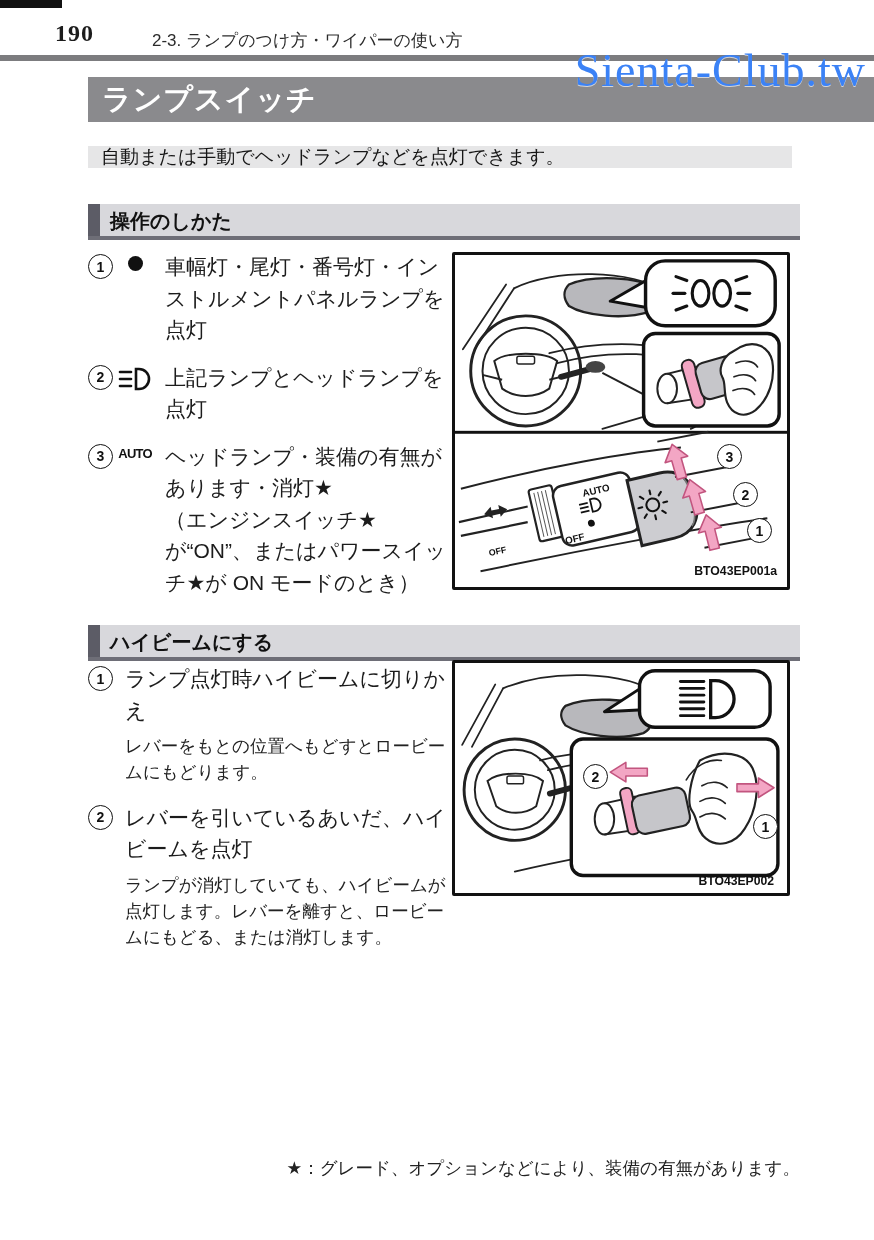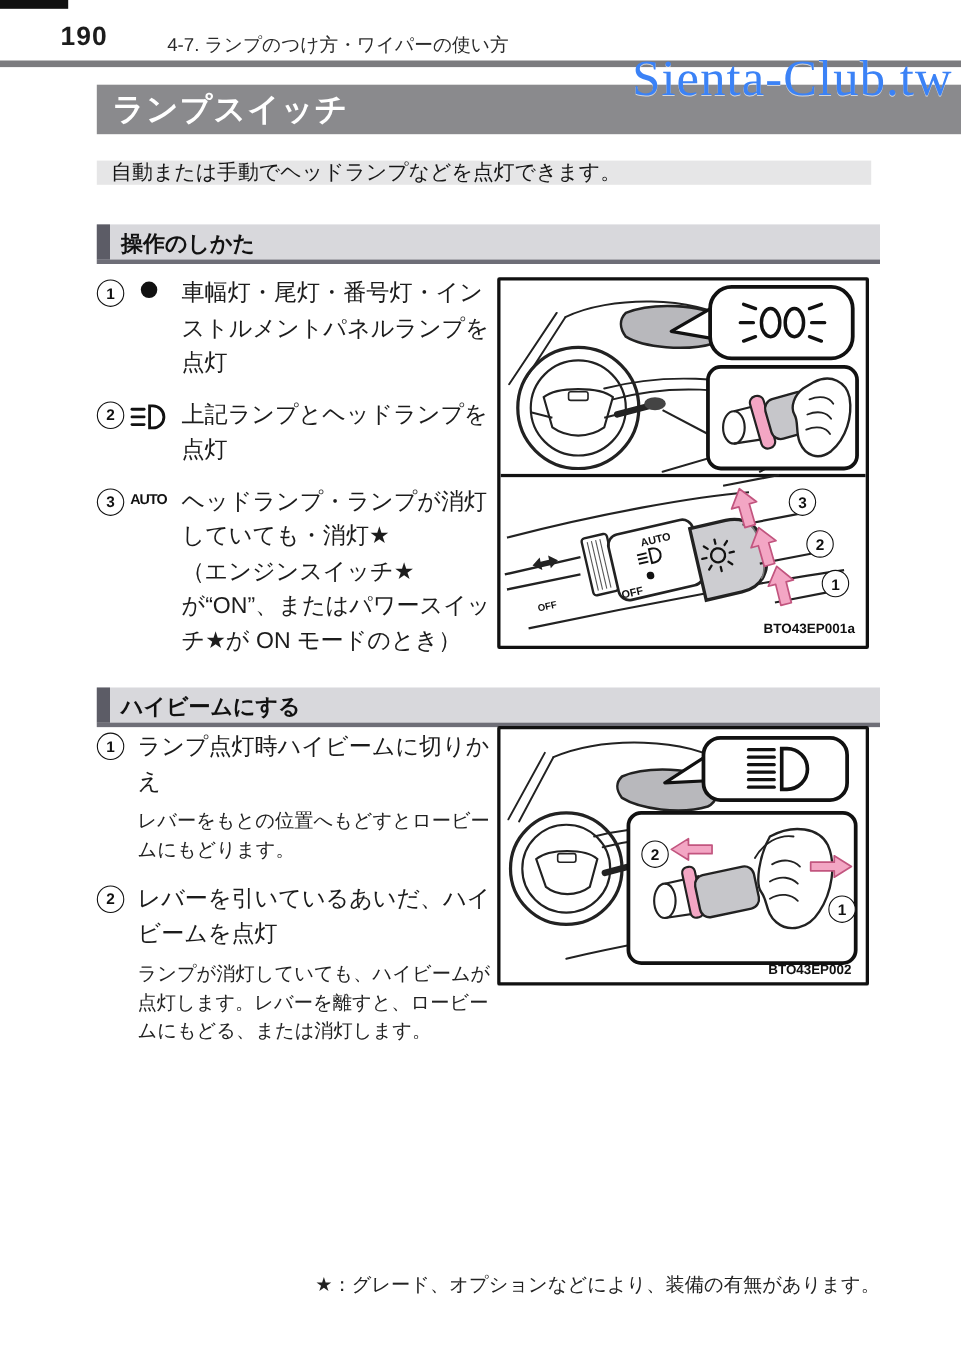--- a/index.html
+++ b/index.html
@@ -1,20 +1,20 @@
 <!DOCTYPE html>
 <html><head>
 <meta charset="utf-8">
 <style>
   html,body{margin:0;padding:0;background:#fff;}
   body{width:874px;height:1240px;font-family:"Liberation Sans","DejaVu Sans",sans-serif;color:#1a1a1a;overflow:hidden;}
   .page{position:relative;width:874px;height:1240px;background:#fff;}
 
   .corner-mark{position:absolute;left:0;top:0;width:62px;height:8px;background:#111;}
-  .page-number{position:absolute;left:55px;top:20px;font-size:24px;font-weight:600;letter-spacing:1px;color:#1c1c1c;}
+  .page-number{position:absolute;left:55px;top:20px;font-size:24px;font-weight:600;letter-spacing:1px;color:#1c1c1c;font-family:Liberation Serif, serif;}
   .chapter-title{position:absolute;left:152px;top:29px;font-size:17px;color:#2b2b2b;}
   .header-rule{position:absolute;left:0;top:55px;width:874px;height:6px;background:#7c7c7f;}
   .watermark{position:absolute;right:8px;top:44px;font-family:"Liberation Serif","DejaVu Serif",serif;font-size:46px;color:#3b82f6;text-shadow:0 1px 0 rgba(255,255,255,.65);letter-spacing:1px;z-index:5;}
 
   .title-bar{position:absolute;left:88px;top:77px;width:796px;height:45px;background:#8a8a8d;display:flex;align-items:center;}
   .title-bar span{padding-left:14px;font-size:29px;font-weight:bold;color:#fff;letter-spacing:1px;}
 
   .intro-box{position:absolute;left:88px;top:146px;width:704px;height:22px;background:#e6e6e7;display:flex;align-items:center;}
   .intro-box span{padding-left:13px;font-size:19px;color:#161616;}
 
@@ -43,21 +43,21 @@
 
   .footnote{position:absolute;left:88px;top:1156px;width:712px;text-align:right;font-size:17.5px;color:#222;}
 </style>
 </head>
 <body>
 
 <div class="page">
 
   <div class="corner-mark"></div>
   <div class="page-number">190</div>
-  <div class="chapter-title">4-7. ランプのつけ方・ワイパーの使い方</div>
+  <div class="chapter-title">2-3. ランプのつけ方・ワイパーの使い方</div>
   <div class="header-rule"></div>
   <div class="watermark">Sienta-Club.tw</div>
 
   <div class="title-bar">
     <span>ランプスイッチ</span>
   </div>
 
   <div class="intro-box">
     <span>自動または手動でヘッドランプなどを点灯できます。</span>
   </div>
@@ -88,21 +88,21 @@
         </svg>
       </span>
       <span class="li-text">上記ランプとヘッドランプを点灯</span>
     </div>
     <div class="li">
       <span class="cnum">3</span>
       <span class="li-icon">
           <span class="auto-lbl">AUTO</span>
         </span>
       <span class="li-text">
-        <div>ヘッドランプ・ランプが消灯していても・消灯★</div>
+        <div>ヘッドランプ・装備の有無があります・消灯★</div>
         <div>（エンジンスイッチ★が“ON”、またはパワースイッチ★が ON モードのとき）</div>
       </span>
     </div>
   </div>
 
   <div class="fig fig1">
     <svg viewBox="0 0 338 338">
 
       <g stroke="#222" stroke-width="1.8" fill="none" stroke-linecap="round">
         <path d="M8,96 L52,30"></path>

